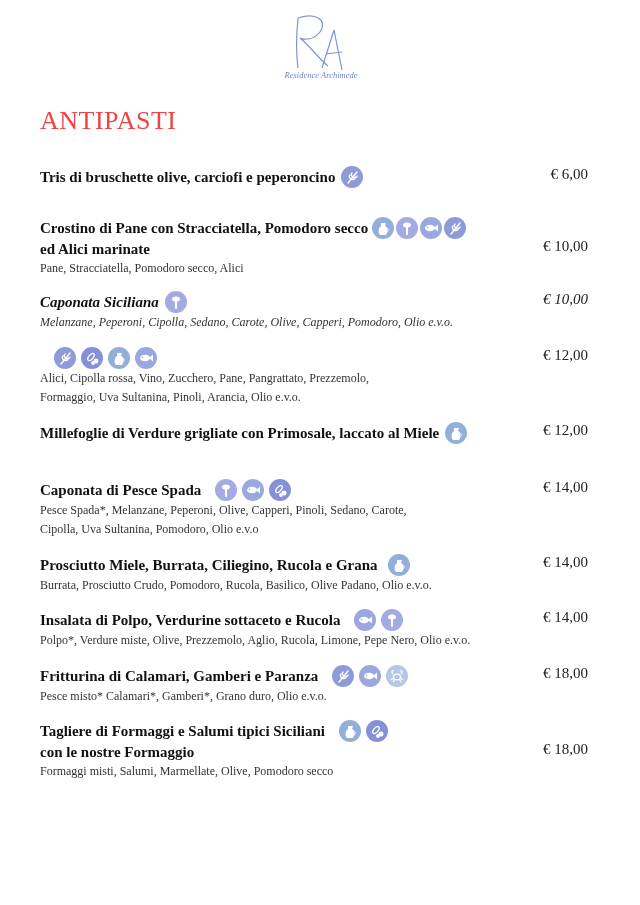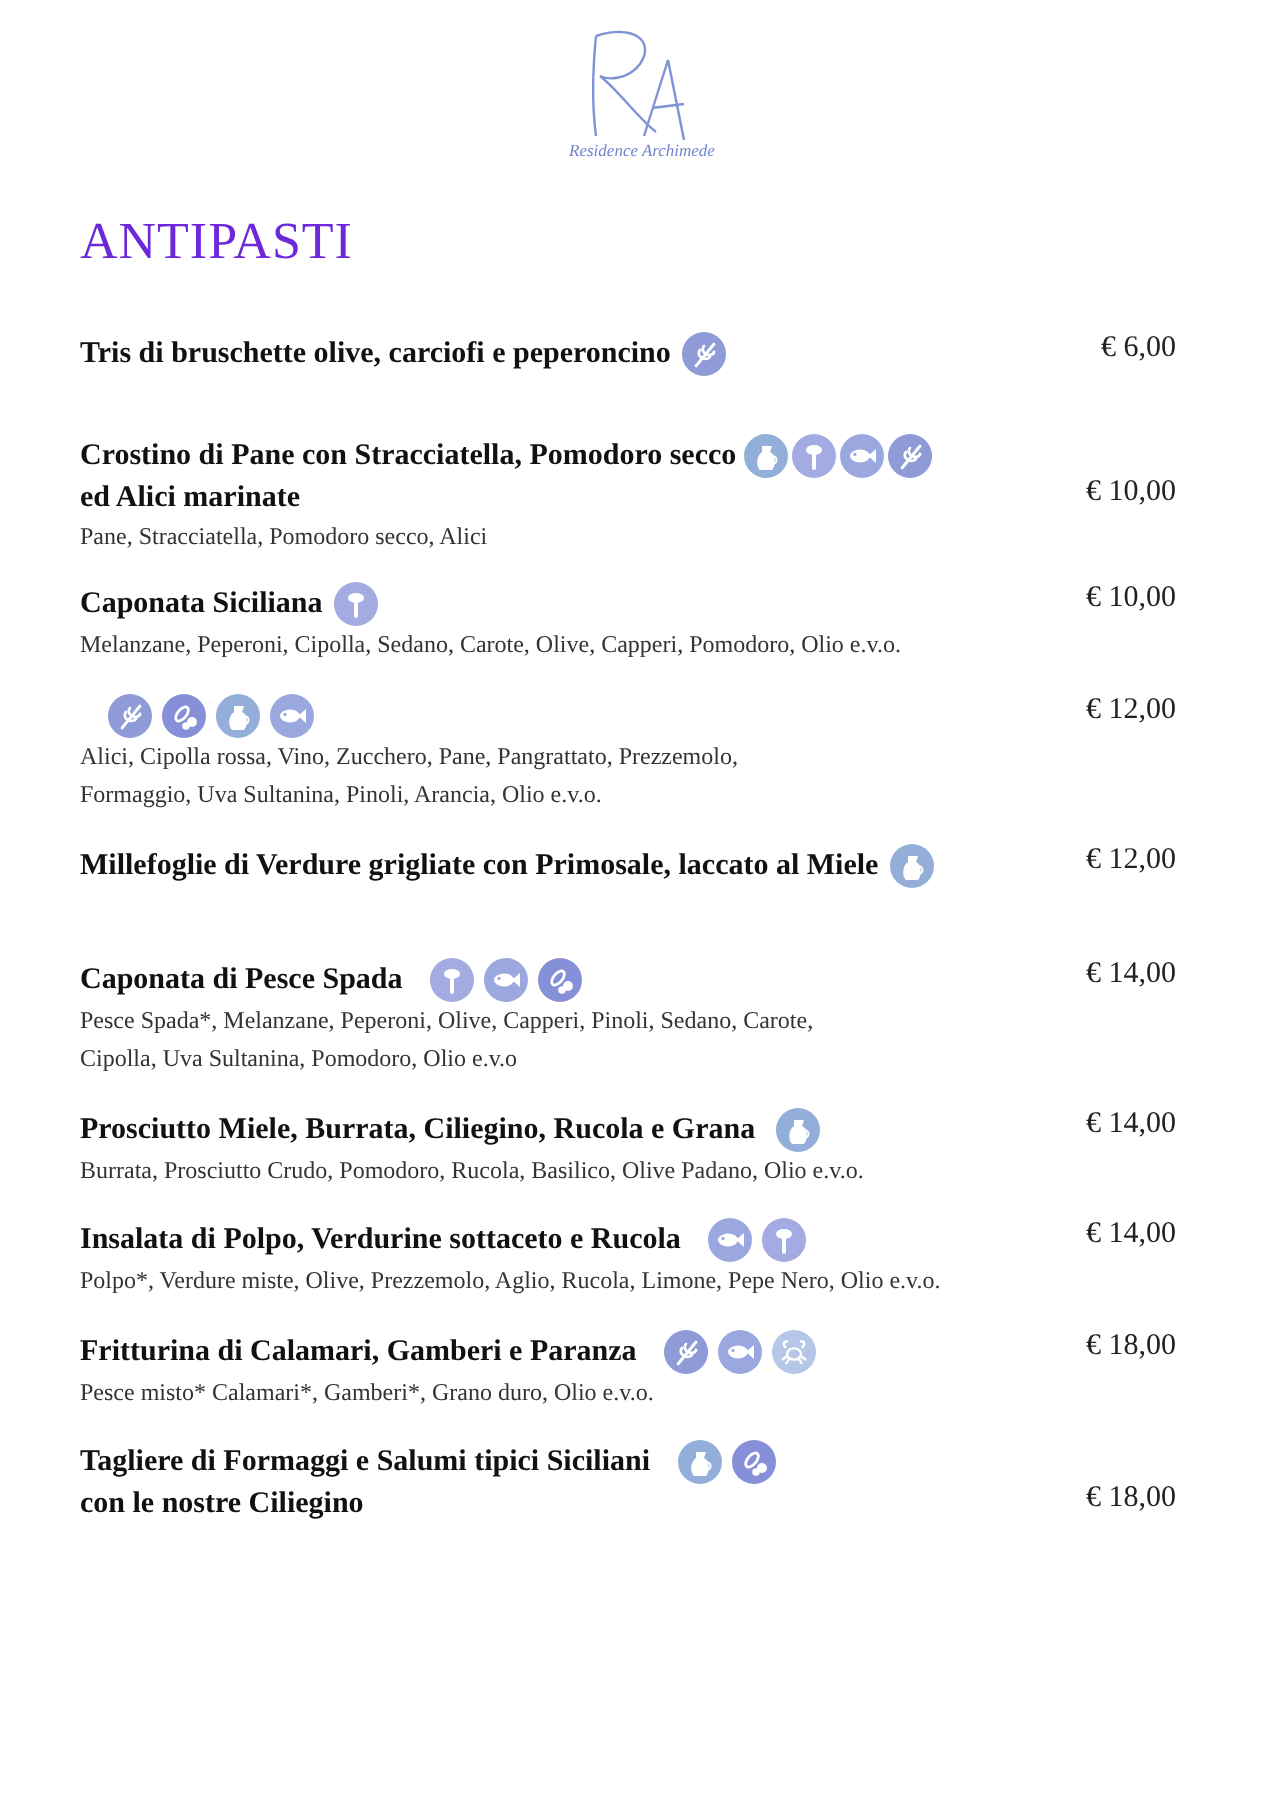--- a/index.html
+++ b/index.html
@@ -1,21 +1,21 @@
 <!DOCTYPE html>
 <html><head>
 <meta charset="utf-8">
 <style>
   html, body { margin:0; padding:0; background:#ffffff; }
   body { width:640px; height:905px; position:relative; overflow:hidden;
          font-family:"DejaVu Serif","Liberation Serif",serif; color:#1a1a1a; }
   .logo { position:absolute; left:276px; top:8px; width:90px; height:78px; }
   .logo svg { width:100%; height:100%; }
   .section-title { position:absolute; left:40px; top:106px; font-family:"Liberation Serif",serif;
-                   font-size:26px; letter-spacing:0.5px; color:#6d28d9; margin:0; font-weight:normal; }
+                   font-size:26px; letter-spacing:0.5px; color:#ef4444; margin:0; font-weight:normal; }
   .item { position:absolute; left:40px; right:52px; }
   .name-row { display:flex; align-items:center; }
   .name { font-family:"Liberation Serif",serif; font-weight:bold; font-size:15px; color:#111; line-height:20px; }
   .icons { display:inline-flex; gap:2px; margin-left:6px; align-items:center; }
   .icons.wide { gap:5px; margin-left:14px; }
   .alg { width:22px; height:22px; border-radius:50%; display:inline-flex; align-items:center; justify-content:center; }
   .alg svg { width:14px; height:14px; }
   .desc { font-family:"Liberation Serif",serif; font-size:12px; color:#333; line-height:19px; }
   .price { position:absolute; right:0; font-family:"Liberation Serif",serif; font-size:15px; color:#222; }
 </style>
@@ -111,21 +111,21 @@
             <use href="#ic-gluten"></use>
           </svg>
         </span>
     </span>
   </div>
   <div class="name">ed Alici marinate</div>
   <div class="desc">Pane, Stracciatella, Pomodoro secco, Alici</div>
   <span class="price" style="top:21px">€  10,00</span>
 </div>
 
-<div class="item" style="top:291px;">
+<div class="item" style="top:291px;font-style:italic;">
   <div class="name-row">
     <span class="name">Caponata Siciliana</span>
     <span class="icons">
       <span class="alg" style="background:#a4aae2">
           <svg viewBox="0 0 14 14">
             <use href="#ic-celery"></use>
           </svg>
         </span>
     </span>
   </div>
@@ -272,15 +272,16 @@
             <use href="#ic-milk"></use>
           </svg>
         </span>
       <span class="alg" style="background:#8690d8">
           <svg viewBox="0 0 14 14">
             <use href="#ic-sulfites"></use>
           </svg>
         </span>
     </span>
   </div>
-  <div class="name">con le nostre Ciliegino</div>
+  <div class="name">con le nostre Formaggio</div>
+  <div class="desc">Formaggi misti, Salumi, Marmellate, Olive, Pomodoro secco</div>
   <span class="price" style="top:21px">€ 18,00</span>
 </div>
 
 </body></html>

